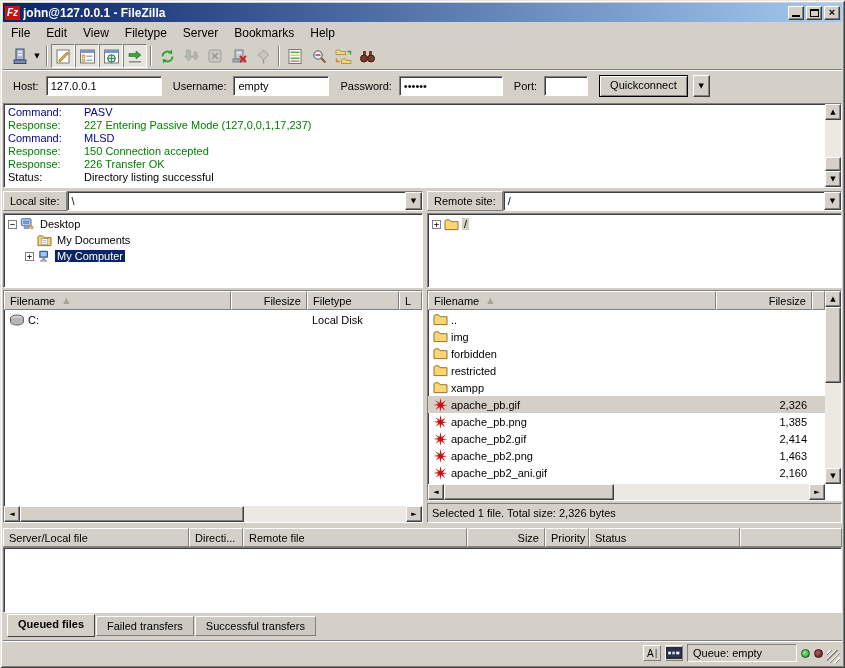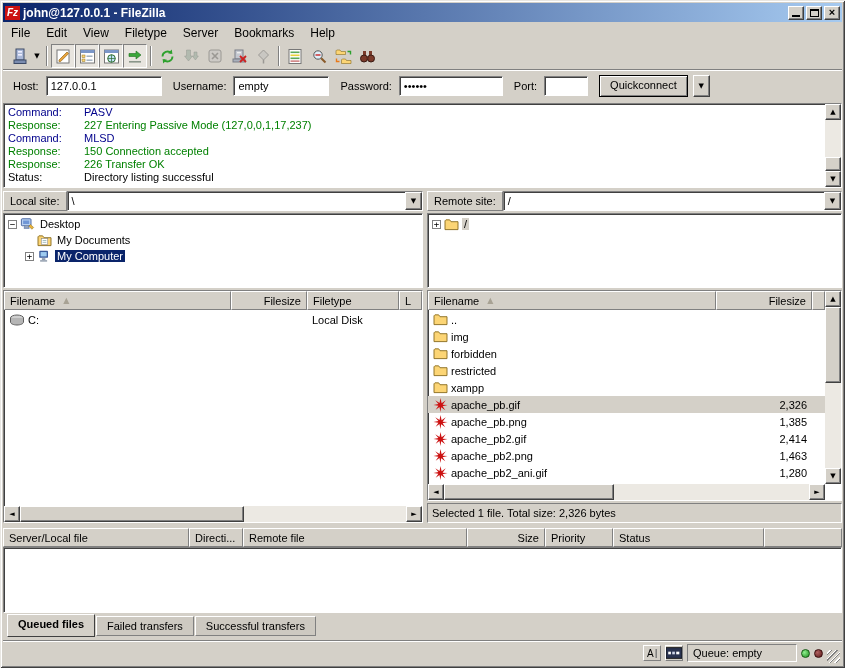--- a/index.html
+++ b/index.html
@@ -655,21 +655,21 @@
                 </div>
                 <div class="listrow">
                   <span class="cell" style="width:288px">
                     <span class="icn">
                       <svg width="15" height="14" viewBox="0 0 16 16">
                         <path d="M8 0 9.3 6 14 2.5 10.4 7.6 16 8 10.4 9.3 13.5 14 8.7 10.5 8 16 6.8 10.3 2.5 13.5 5.6 8.9 0 8 5.6 6.9 2 2.5 6.9 5.8z" fill="#cc1111"></path>
                       </svg>
                     </span>
                     <span>apache_pb2_ani.gif</span>
                   </span>
-                  <span class="cell r" style="width:96px">1,280</span>
+                  <span class="cell r" style="width:96px">2,160</span>
                 </div>
               </div>
           </div>
           <div class="vscroll">
             <span class="sbtn">
                 <span class="sarr">▲</span>
               </span>
             <span class="strack">
                 <span class="sthumb" style="top:0;height:76px"></span>
               </span>
@@ -702,21 +702,21 @@
         </span>
         <span class="hcell" style="width:54px">
           <span>Directi...</span>
         </span>
         <span class="hcell" style="width:224px">
           <span>Remote file</span>
         </span>
         <span class="hcell r" style="width:78px">
           <span>Size</span>
         </span>
-        <span class="hcell" style="width:68px">
+        <span class="hcell" style="width:44px">
           <span>Priority</span>
         </span>
         <span class="hcell" style="width:151px">
           <span>Status</span>
         </span>
         <span class="hcell fill"></span>
       </div>
     <div class="queuebody"></div>
     <div class="tabs" id="tabs">
         <span class="tab active">Queued files</span>

